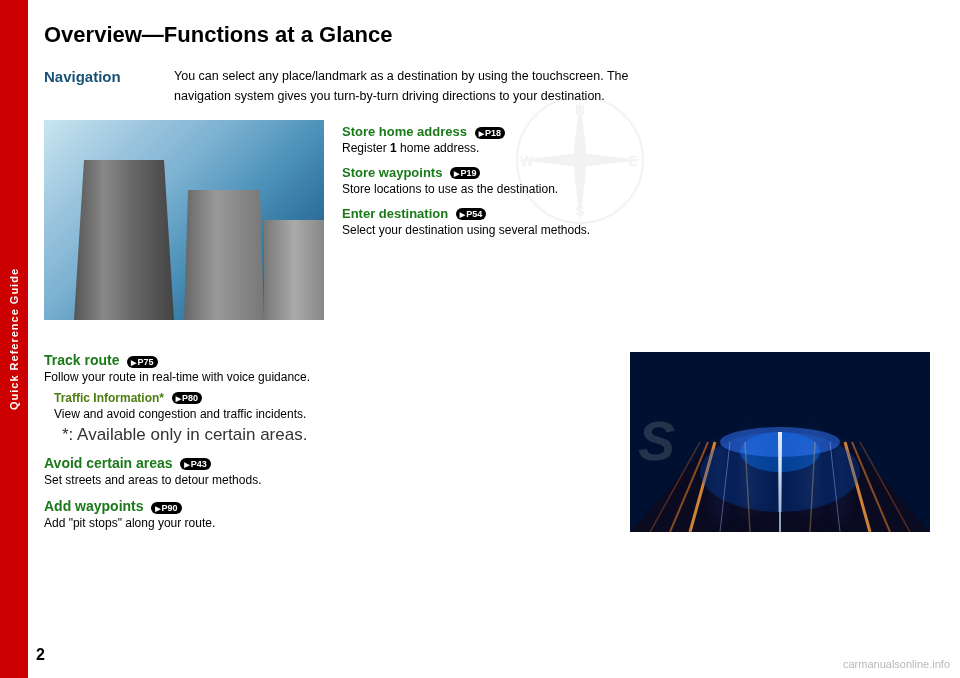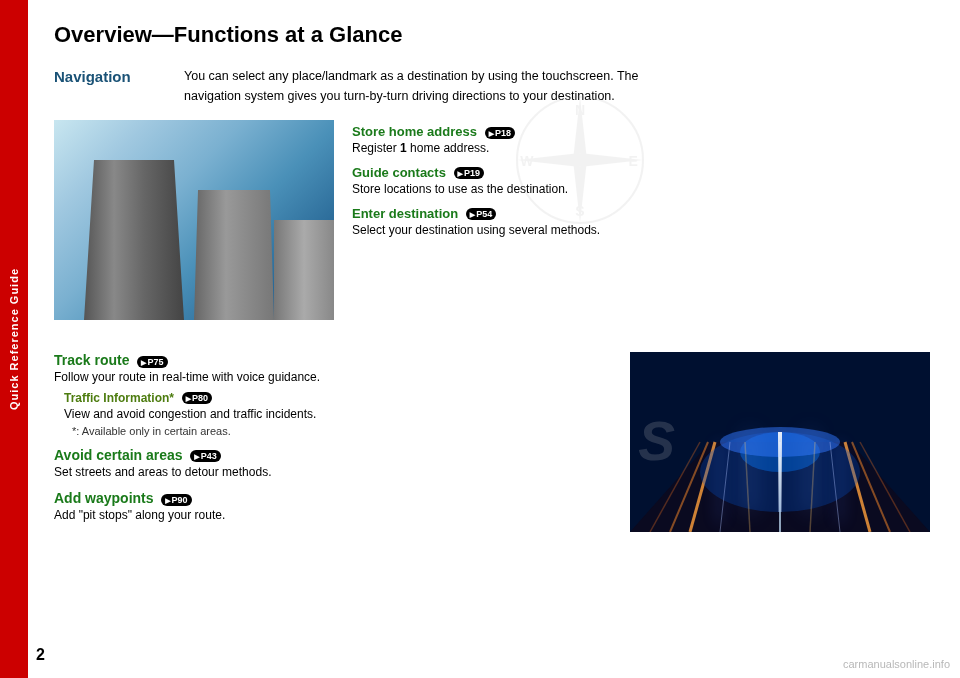--- a/index.html
+++ b/index.html
@@ -45,21 +45,21 @@
       color: #000;
     }
 
     
     .main {
       position: absolute;
       left: 28px;
       top: 0;
       right: 0;
       bottom: 0;
-      padding: 22px 30px 20px 26px;
+      padding: 22px 30px 20px 16px;
     }
 
     
     .page-title {
       font-size: 22px;
       font-weight: bold;
       color: #000;
       margin-bottom: 18px;
       border-bottom: none;
     }
@@ -229,21 +229,21 @@
     }
 
     .traffic-info-title {
       font-size: 12px;
       font-weight: bold;
       color: #4d7c0f;
       display: inline;
     }
 
     .asterisk-note {
-      font-size: 11px;
+      font-size: 17px;
       color: #333;
       margin-top: 2px;
       margin-bottom: 6px;
       padding-left: 8px;
     }
 
     .avoid-title {
       font-size: 14px;
       font-weight: bold;
       color: #1a7a1a;
@@ -312,21 +312,21 @@
 
     <div class="features-list">
 
       <div class="feature-item">
         <span class="feature-title">Store home address</span>
         <span class="feature-badge">P18</span>
         <span class="feature-desc">Register <b>1</b> home address.</span>
       </div>
 
       <div class="feature-item">
-        <span class="feature-title">Guide contacts</span>
+        <span class="feature-title">Store waypoints</span>
         <span class="feature-badge">P19</span>
         <span class="feature-desc">Store locations to use as the destination.</span>
       </div>
 
       <div class="feature-item">
         <span class="feature-title">Enter destination</span>
         <span class="feature-badge">P54</span>
         <span class="feature-desc">Select your destination using several methods.</span>
       </div>
 

